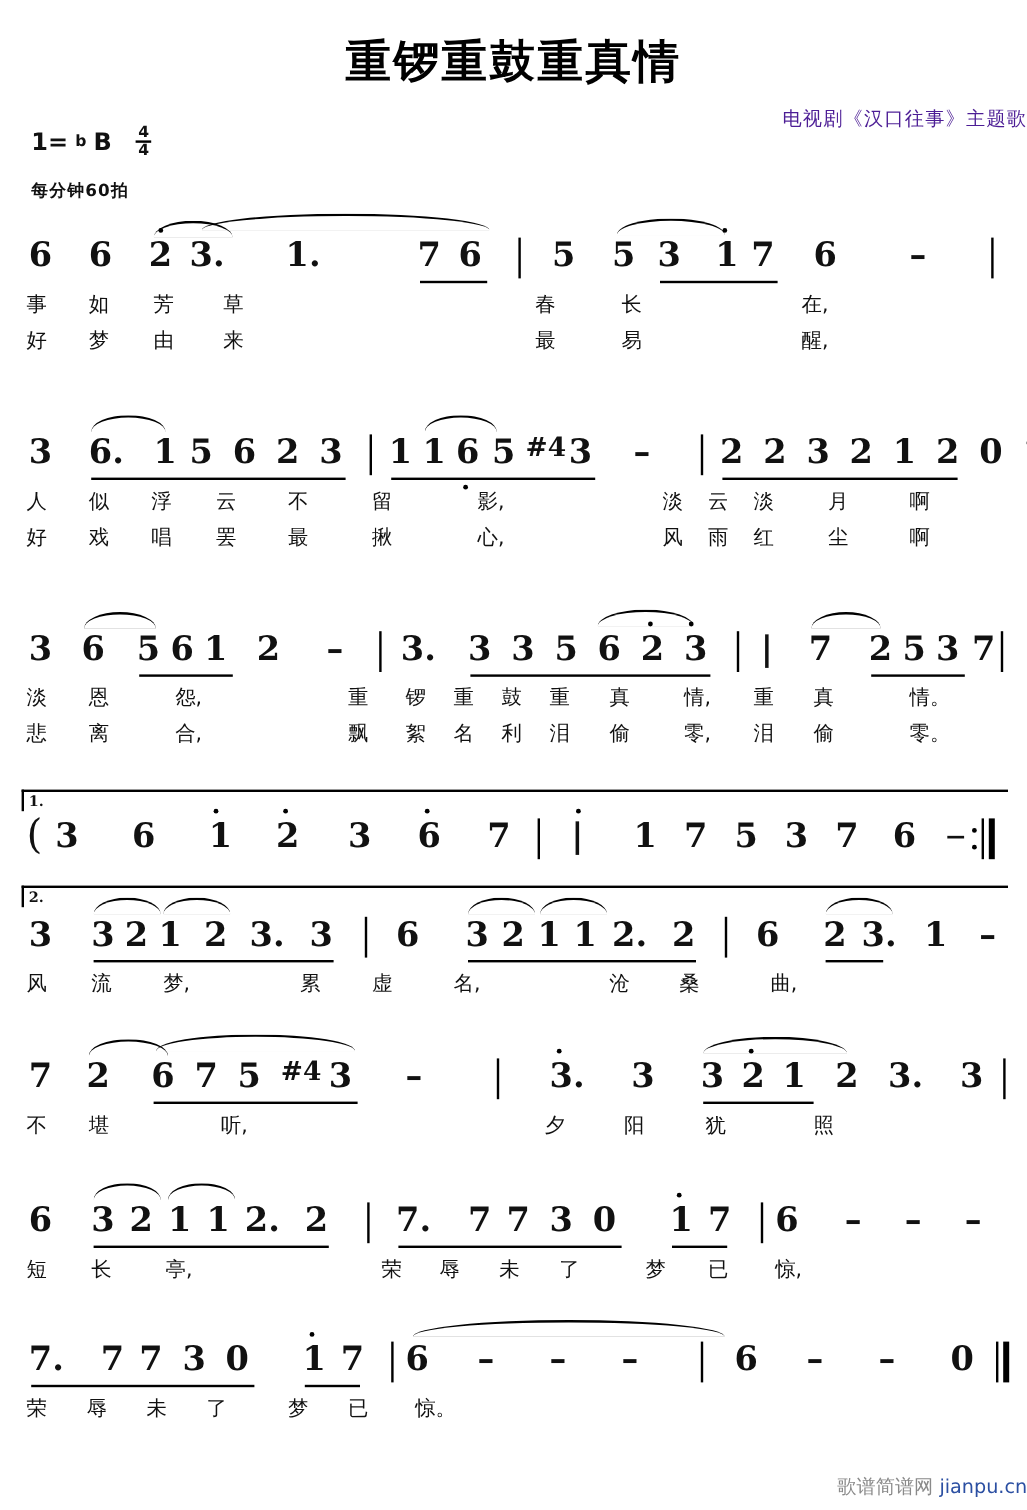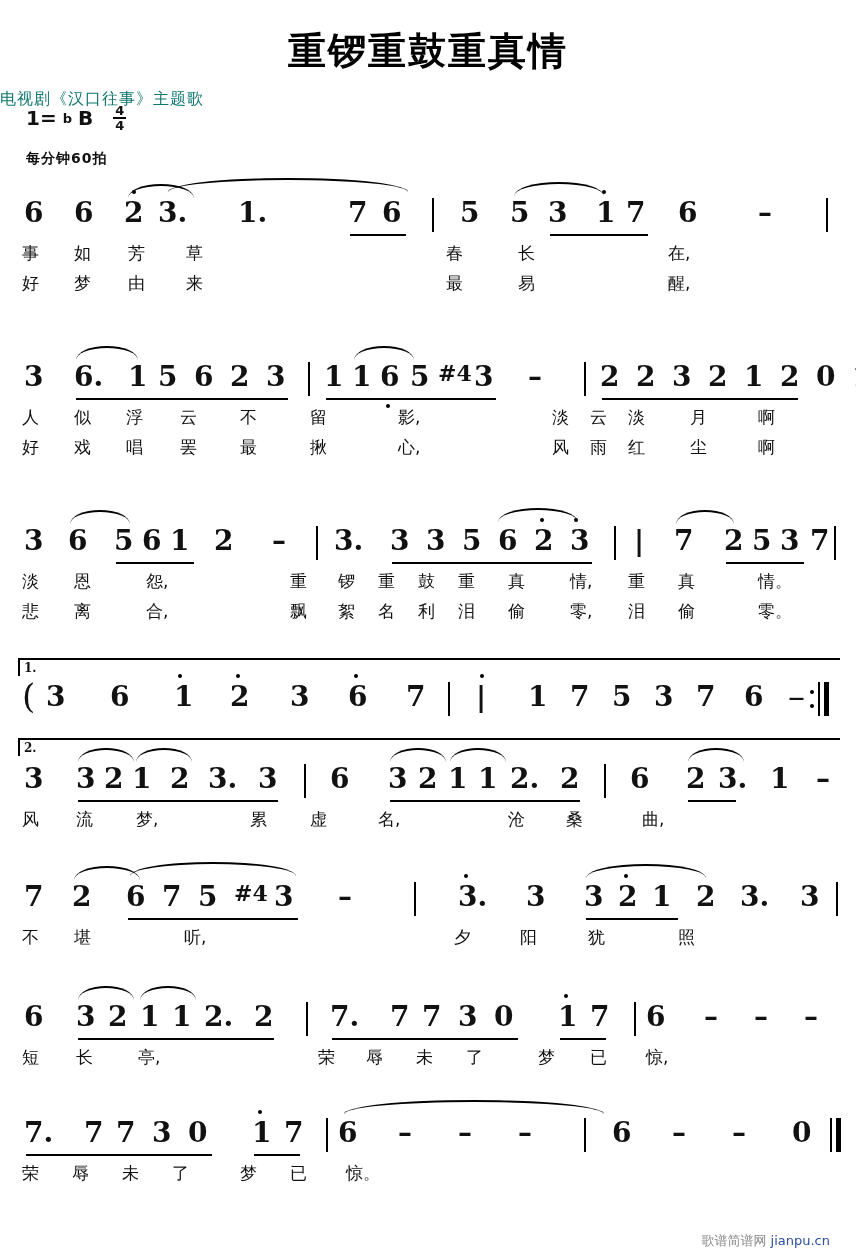--- a/index.html
+++ b/index.html
@@ -27,25 +27,25 @@
     text-align: center;
     font-family: "DejaVu Sans", "Liberation Sans", sans-serif;
     font-weight: bold;
     font-size: 38px;
     letter-spacing: 2px;
     margin: 0;
     padding-top: 26px;
     color: #000;
   }
   .subtitle {
-    text-align: left;
+    text-align: right;
     font-size: 16px;
     margin-top: 12px;
     letter-spacing: 1px;
-    color: #0f766e;
+    color: #4c1d95;
   }
   .credits {
     position: absolute;
     right: 28px;
     top: 88px;
     text-align: left;
     font-size: 17px;
     font-weight: bold;
     line-height: 34px;
     letter-spacing: 4px;
@@ -164,23 +164,23 @@
     position: absolute;
     left: 4px;
     top: 1px;
     font-size: 12px;
     font-weight: bold;
     font-family: "DejaVu Serif", "Liberation Serif", serif;
   }
 
   .watermark {
     position: absolute;
-    right: 26px;
+    right: 0;
     bottom: 8px;
-    font-size: 13px;
+    font-size: 16px;
     color: #8a8a8a;
   }
   .watermark .blue { color: #2b4fa2; }
 
   .paren {
     font-size: 34px;
     font-weight: normal;
     font-family: "DejaVu Serif", "Liberation Serif", serif;
   }
 </style>

